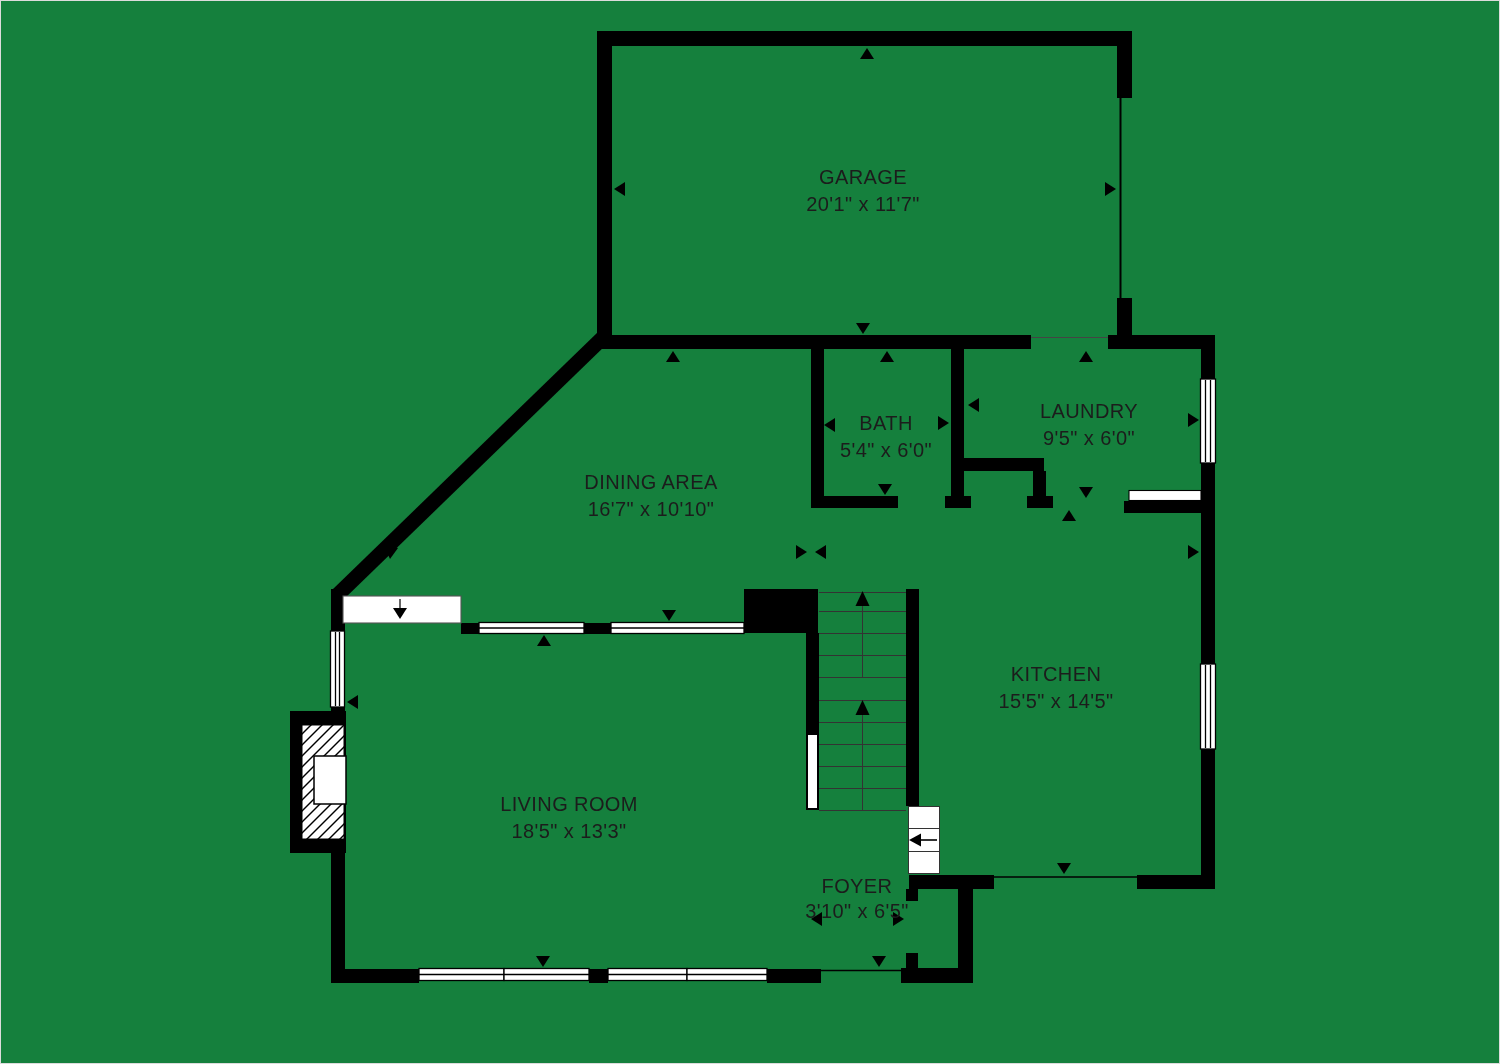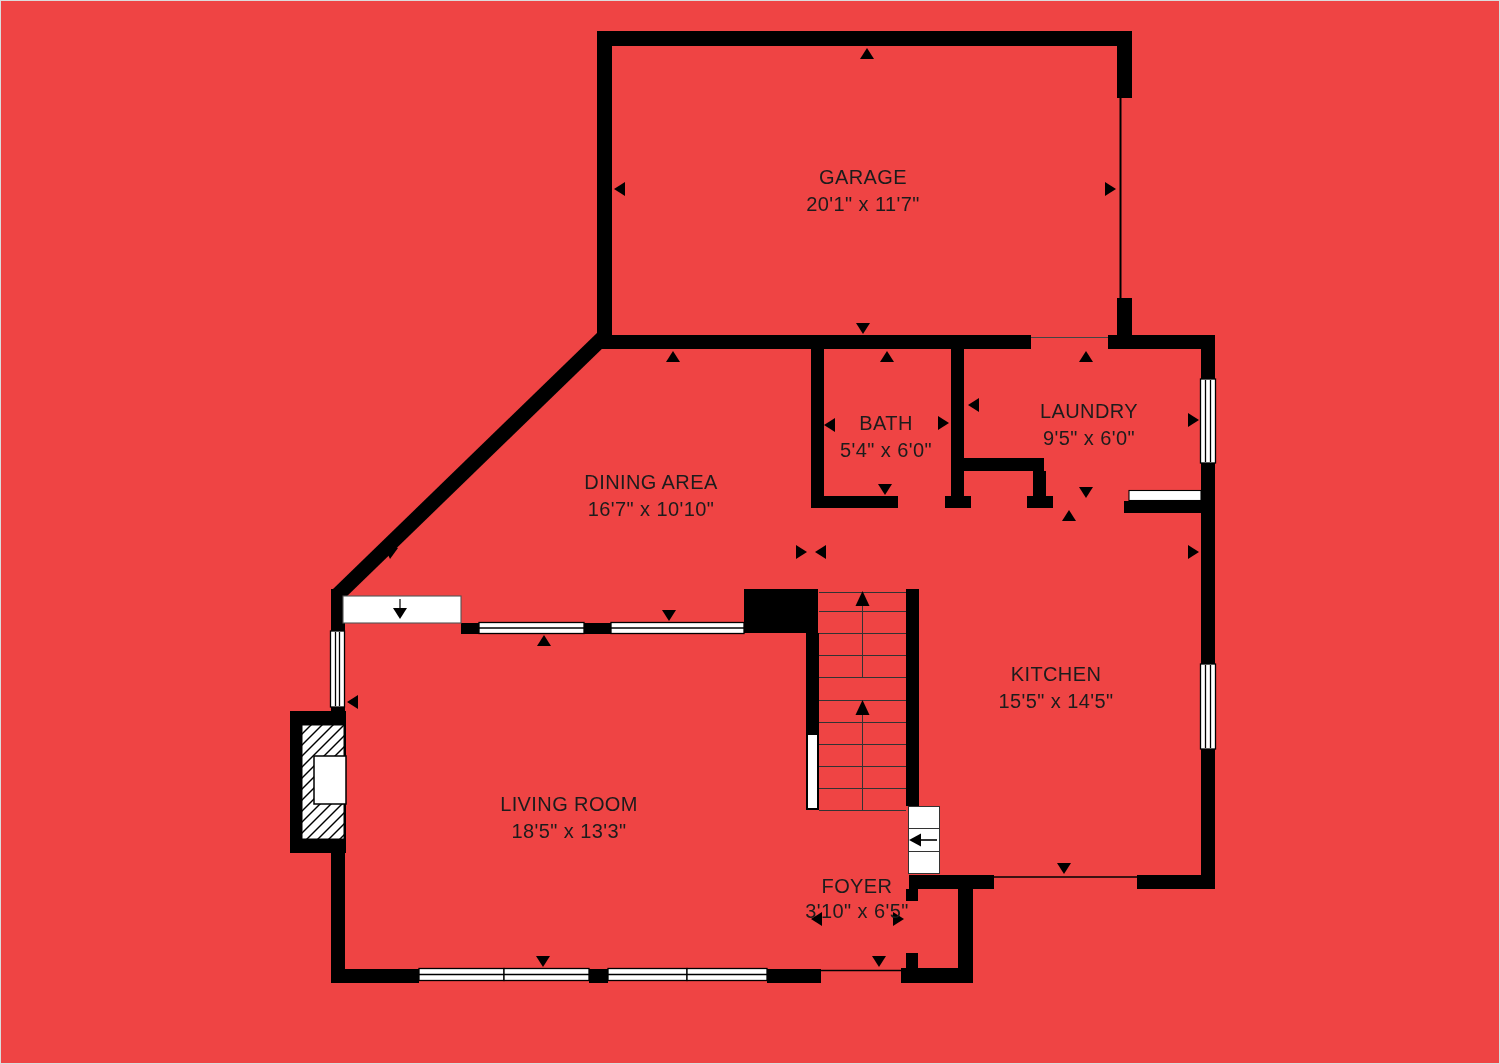--- a/index.html
+++ b/index.html
@@ -1,19 +1,19 @@
 <!DOCTYPE html>
 <html><head>
 <meta charset="utf-8">
 <style>
   html,body{margin:0;padding:0;background:#ffffff;}
   .canvas{
     position:relative;
     width:1500px;height:1064px;
-    background:#ef4444;
+    background:#15803d;
     border:1px solid #dcdcdc;
     box-sizing:border-box;
     font-family:"Liberation Sans", sans-serif;
   }
   svg{display:block;}
   .room-name, .room-dims{
     font-family:"Liberation Sans", sans-serif;
     font-size:20px;
     fill:#1c1c1c;
     letter-spacing:0.4px;

